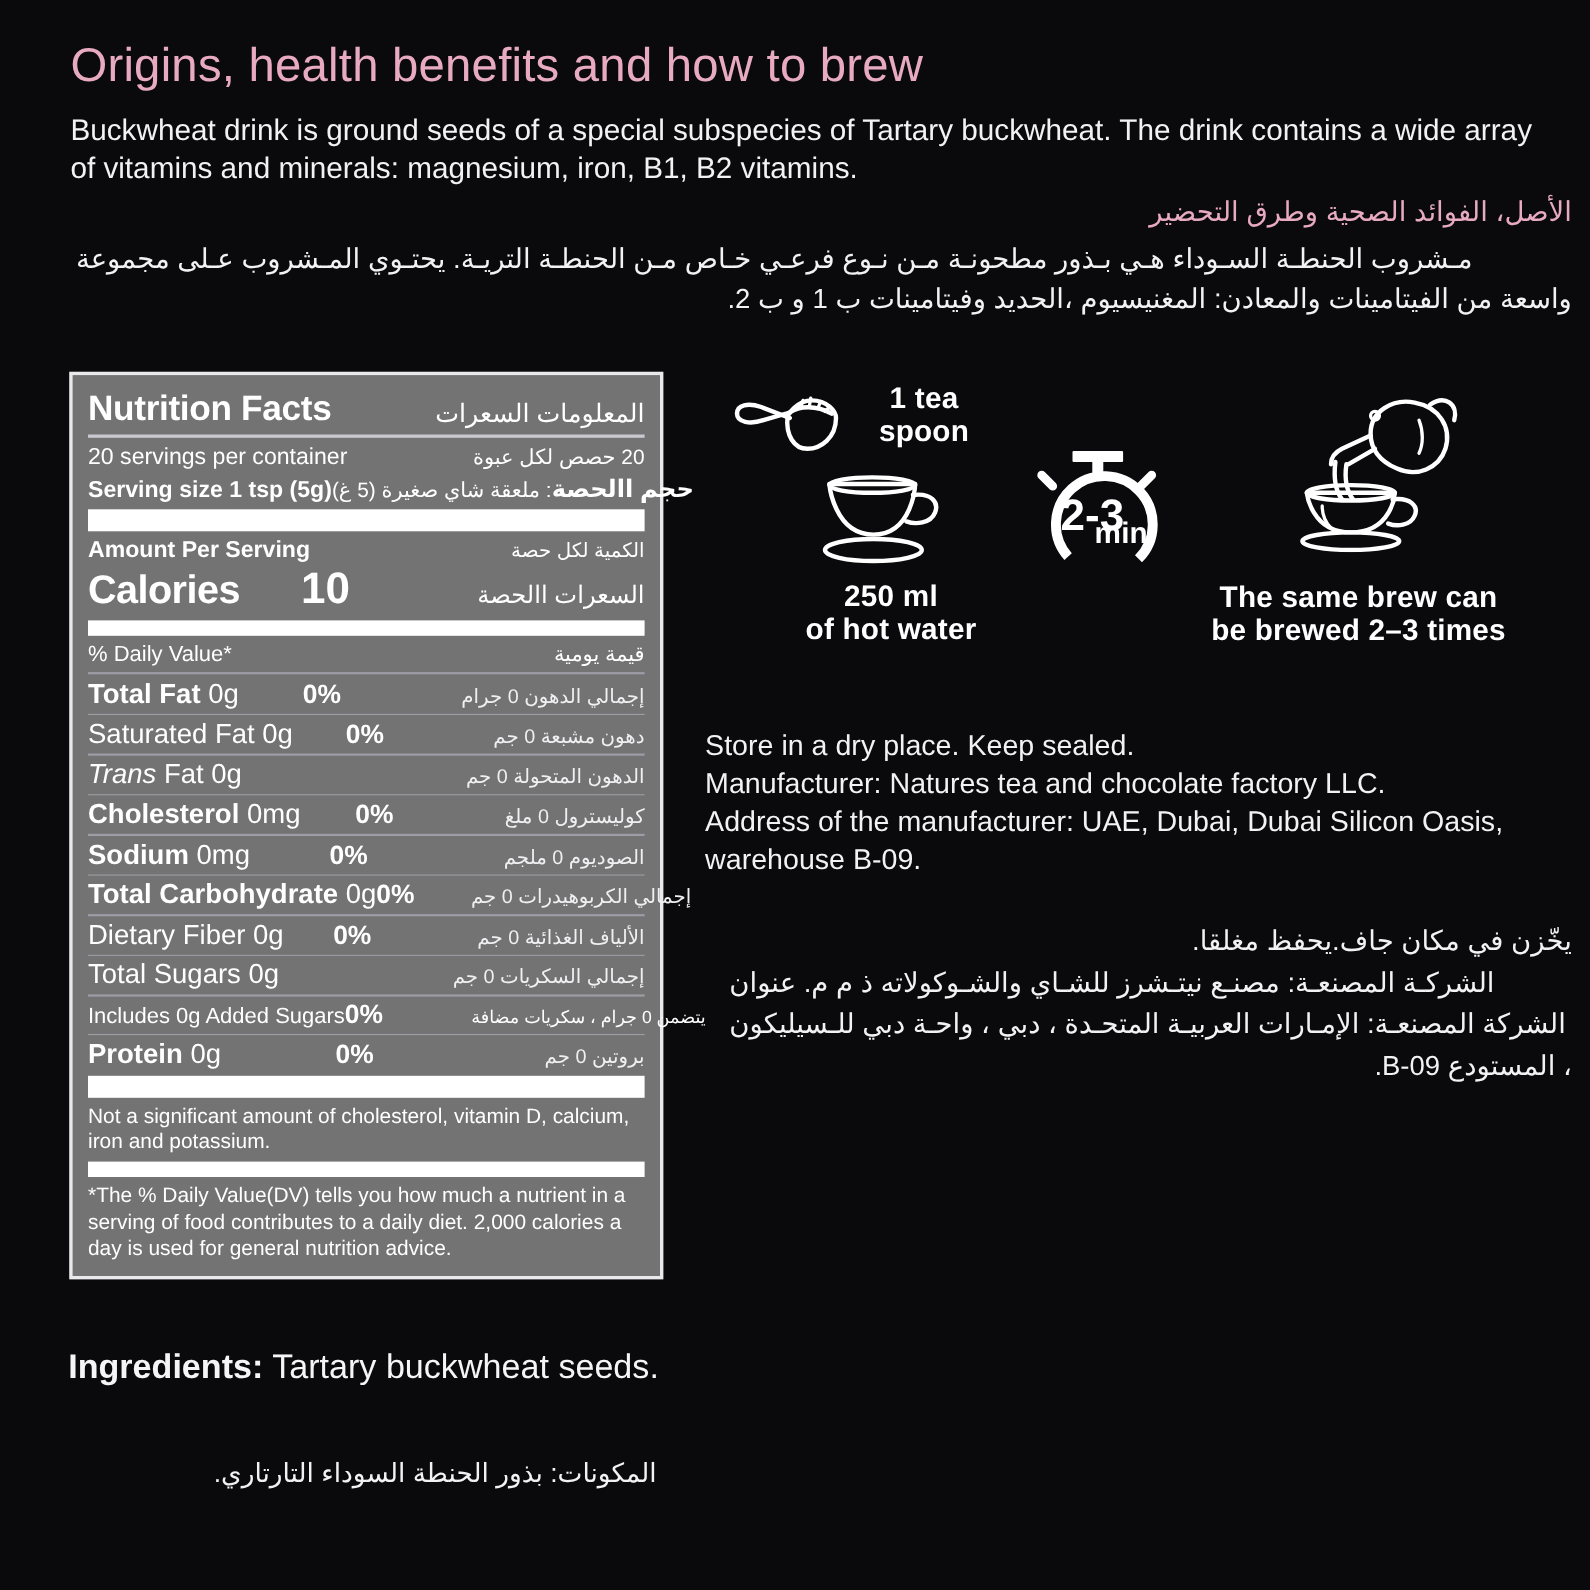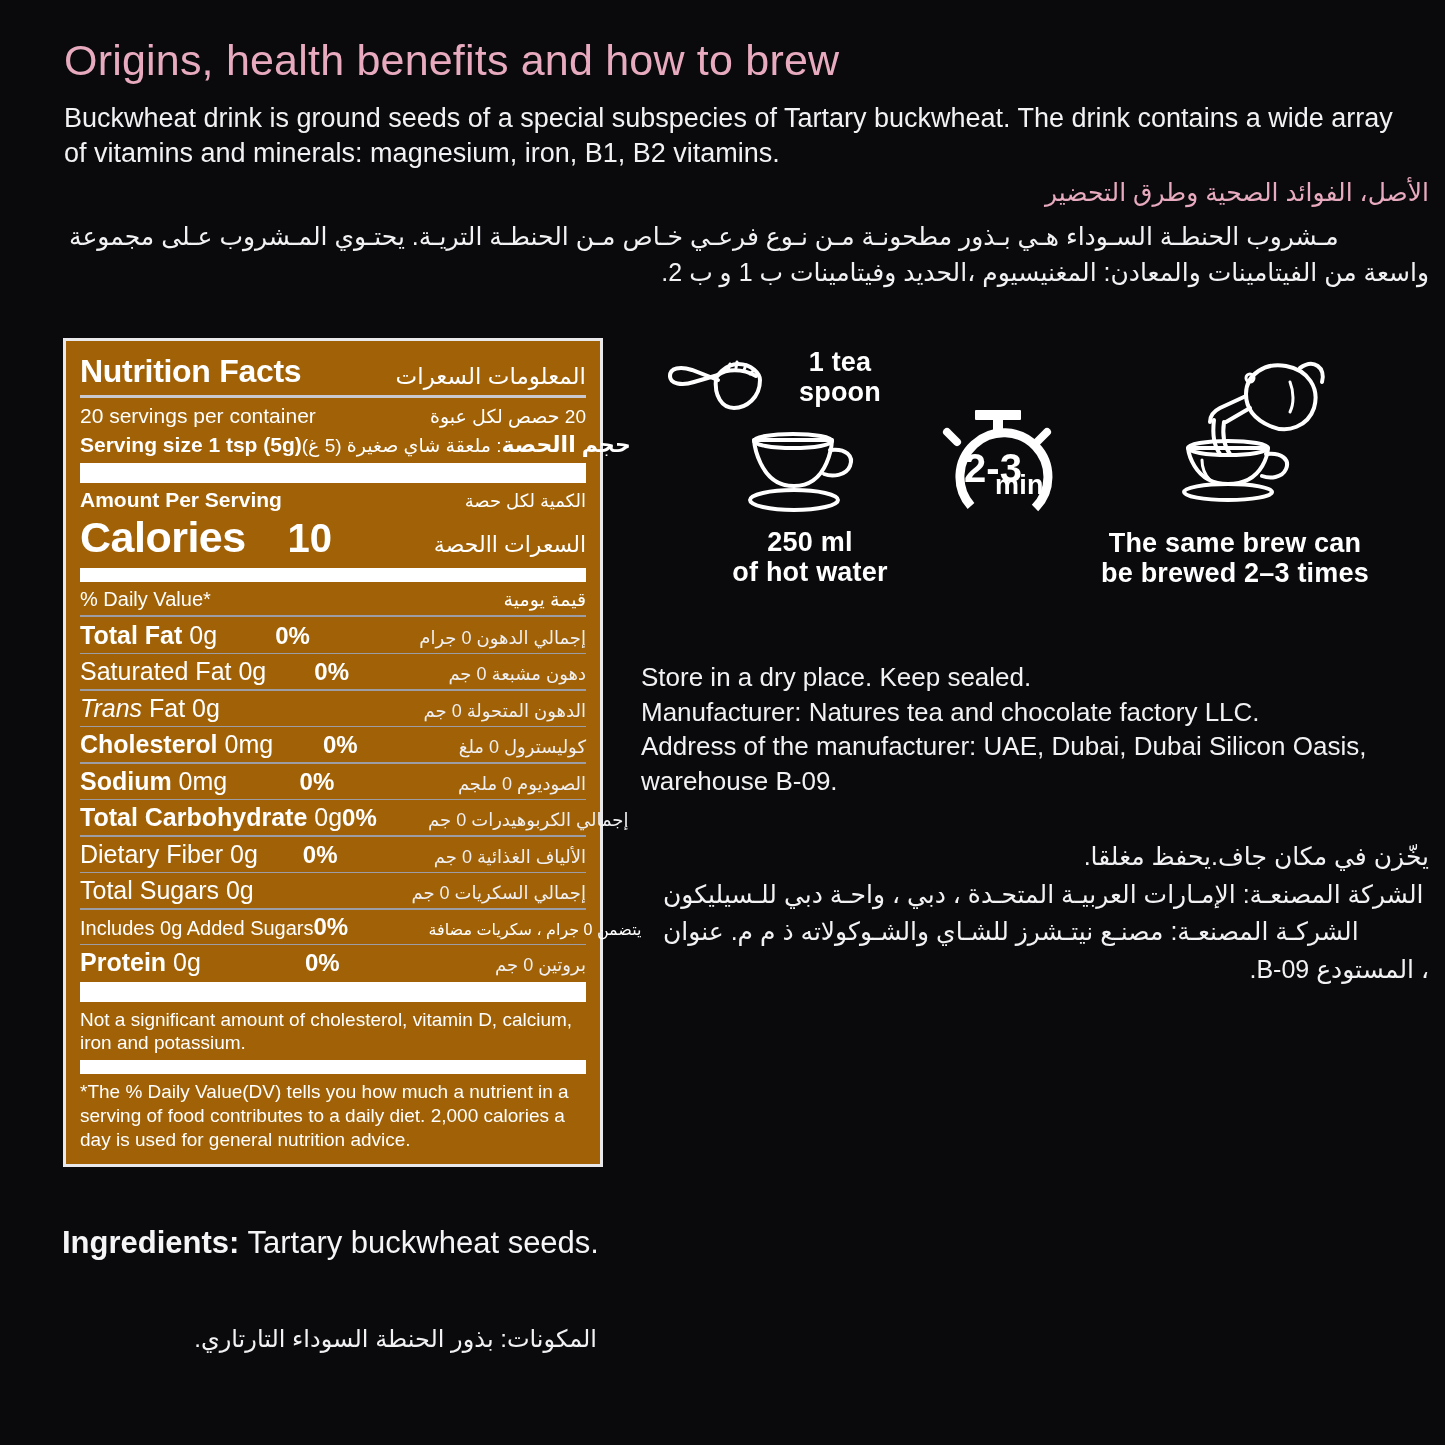--- a/index.html
+++ b/index.html
@@ -31,21 +31,21 @@
   .ar-intro{
     position:absolute;right:44px;top:218px;width:1360px;text-align:justify;
     direction:rtl;font-size:25px;line-height:1.45;color:#f2f2f4;
   }
   .ar-intro p{margin:0;text-align:justify;text-align-last:left;}
   .ar-intro p.l2{text-align-last:right;}
 
   
   .nf{
     position:absolute;left:63px;top:338px;width:540px;
-    border:3px solid #e9e9ec;background:#a16207;
+    border:3px solid #e9e9ec;background:#737373;
     box-sizing:border-box;padding:0;
   }
   .nf-inner{padding:10px 14px 12px 14px;}
   .row{display:flex;align-items:baseline;justify-content:space-between;}
   .lt{white-space:nowrap;}
   .rt{direction:rtl;text-align:right;white-space:nowrap;}
   .dv{font-weight:bold;font-size:24px;min-width:86px;text-align:left;}
   .dv.empty{min-width:86px;}
 
   .nf-title{display:flex;align-items:flex-end;justify-content:space-between;margin:2px 0 0 0;}
@@ -61,21 +61,21 @@
   .srv{font-size:21px;font-weight:400;}
   .srv-ar{font-size:19px;}
   .ssz-en{font-size:21px;font-weight:bold;}
   .ssz-ar{font-size:19px;}
   .ssz-ar b{font-size:22px;}
 
   .aps-en{font-size:21px;font-weight:bold;}
   .aps-ar{font-size:18px;}
 
   .cal-row{display:flex;align-items:baseline;justify-content:space-between;margin:1px 0 0 0;}
-  .cal-en{font-size:43px;font-weight:bold;letter-spacing:-.5px;}
+  .cal-en{font-size:36px;font-weight:bold;letter-spacing:-.5px;}
   .cal-val{font-size:40px;font-weight:bold;margin-left:-60px;}
   .cal-ar{font-size:22px;direction:rtl;}
 
   .dvh-en{font-size:20px;}
   .dvh-ar{font-size:19px;direction:rtl;}
 
   .nut{font-size:25px;}
   .nut b{font-weight:bold;}
   .nut .lt{font-weight:400;}
   .nut-ar{font-size:18px;direction:rtl;color:#f0f0f2;}
@@ -318,22 +318,22 @@
   </div>
 
   <div class="store-en">
     <div>Store in a dry place. Keep sealed.</div>
     <div>Manufacturer: Natures tea and chocolate factory LLC.</div>
     <div>Address of the manufacturer: UAE, Dubai, Dubai Silicon Oasis, warehouse B-09.</div>
   </div>
 
   <div class="store-ar">
     <p class="r">يخّزن في مكان جاف.يحفظ مغلقا.</p>
+    <p>الشركـة المصنعـة: مصنـع نيتـشرز للشـاي والشـوكولاته ذ م م. عنوان</p>
     <p>الشركة المصنعـة: الإمـارات العربيـة المتحـدة ، دبي ، واحـة دبي للـسيليكون</p>
-    <p>الشركـة المصنعـة: مصنـع نيتـشرز للشـاي والشـوكولاته ذ م م. عنوان</p>
     <p class="r">، المستودع B-09.</p>
   </div>
 
   <div class="ing-en">
     <b>Ingredients:</b><span> Tartary buckwheat seeds.</span>
   </div>
 
   <div class="ing-ar">المكونات: بذور الحنطة السوداء التارتاري.</div>
 
 </div>

